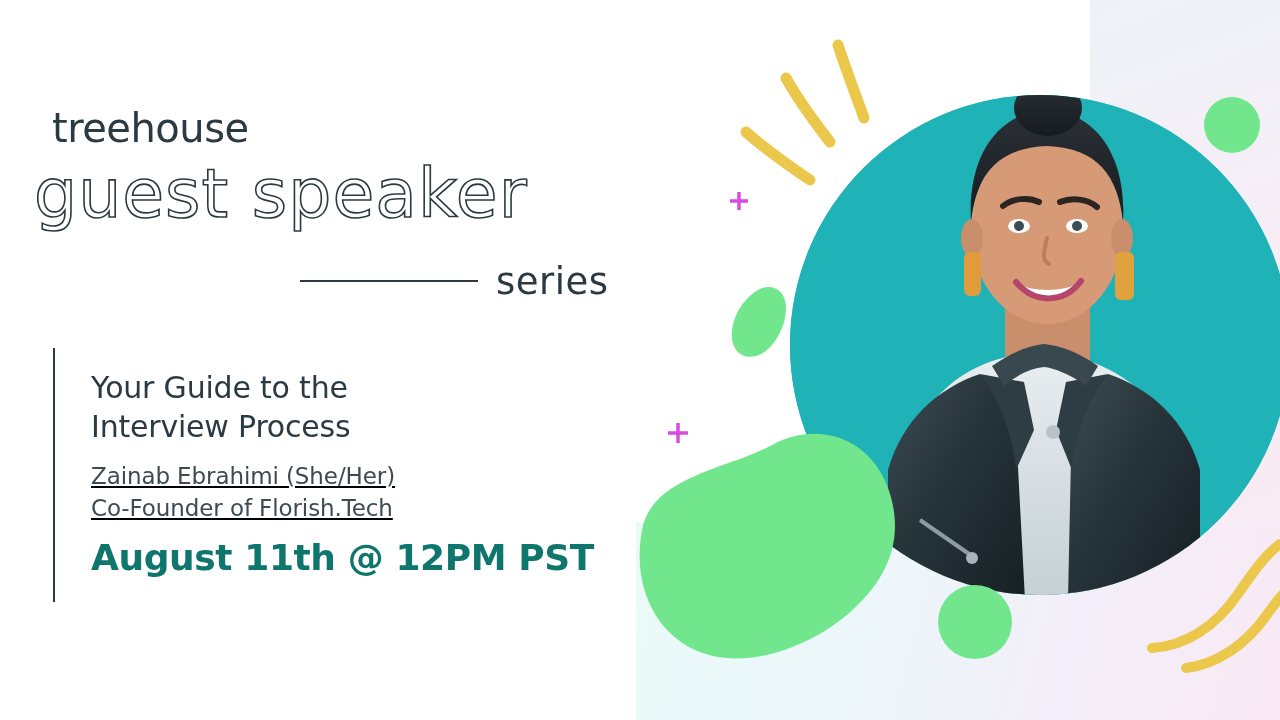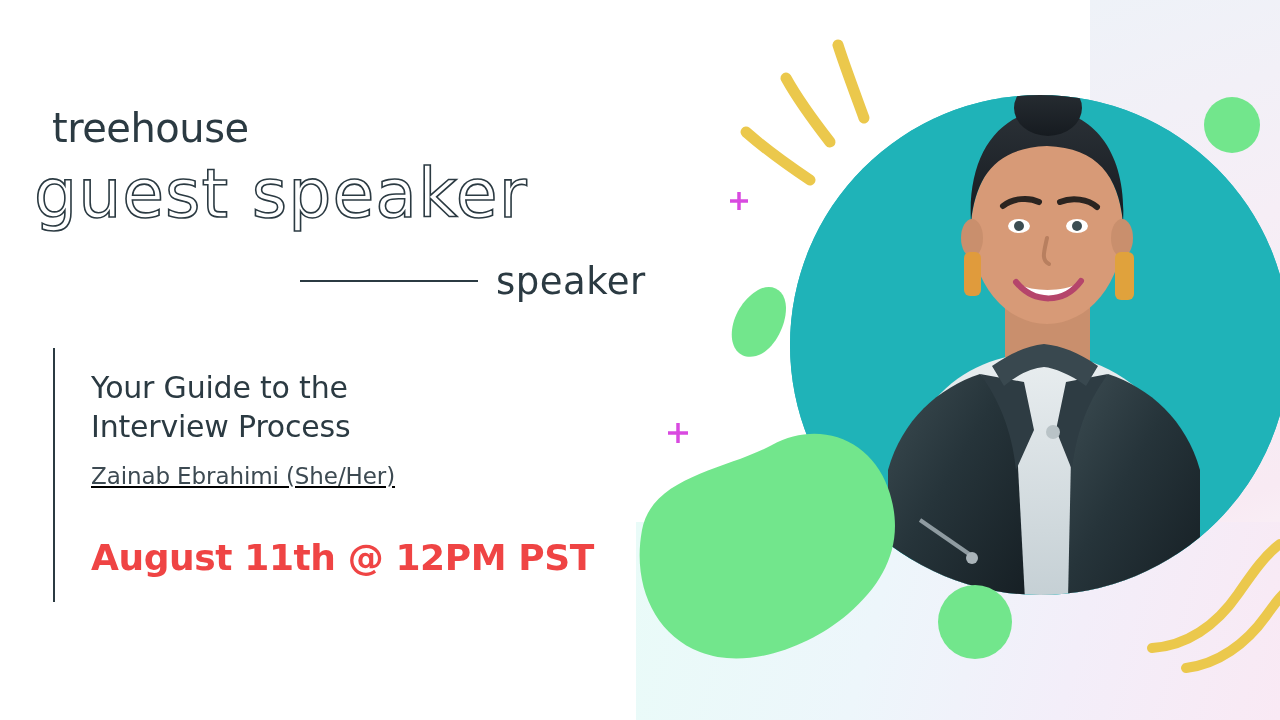--- a/index.html
+++ b/index.html
@@ -70,21 +70,21 @@
   .talk-title .ln{ display:block; }
 
   .speaker-block{ position:absolute; left:91px; top:461px; width:520px;text-decoration:underline; }
   .speaker-name,.speaker-role{
     font-size:23px; font-weight:400; color:#3d4a52;
     line-height:1.37; letter-spacing:-0.1px;
   }
 
   .datetime{
     position:absolute; left:91px; top:536px;
-    font-size:36px; font-weight:700; color:#ef4444;
+    font-size:36px; font-weight:700; color:#0f766e;
     letter-spacing:-0.4px; line-height:1.2; white-space:nowrap;
   }
 
   
   .art{ position:absolute; left:620px; top:0; width:660px; height:720px; }
   .art svg{ position:absolute; left:0; top:0; }
 </style>
 </head>
 <body>
 
@@ -207,32 +207,33 @@
   </div>
 
   <div class="left-col">
 
     <div class="brand">treehouse</div>
 
     <div class="headline-outline">guest speaker</div>
 
     <div class="series-row">
       <span class="series-rule"></span>
-      <span class="series-word">speaker</span>
+      <span class="series-word">series</span>
     </div>
 
     <div class="accent-bar"></div>
 
     <div class="title-block">
       <div class="talk-title">
         <span class="ln">Your Guide to the</span>
         <span class="ln">Interview Process</span>
       </div>
     </div>
 
     <div class="speaker-block">
       <div class="speaker-name">Zainab Ebrahimi (She/Her)</div>
+      <div class="speaker-role">Co-Founder of Florish.Tech</div>
     </div>
 
     <div class="datetime">August 11th @ 12PM PST</div>
   </div>
 
 </div>
 
 </body></html>

